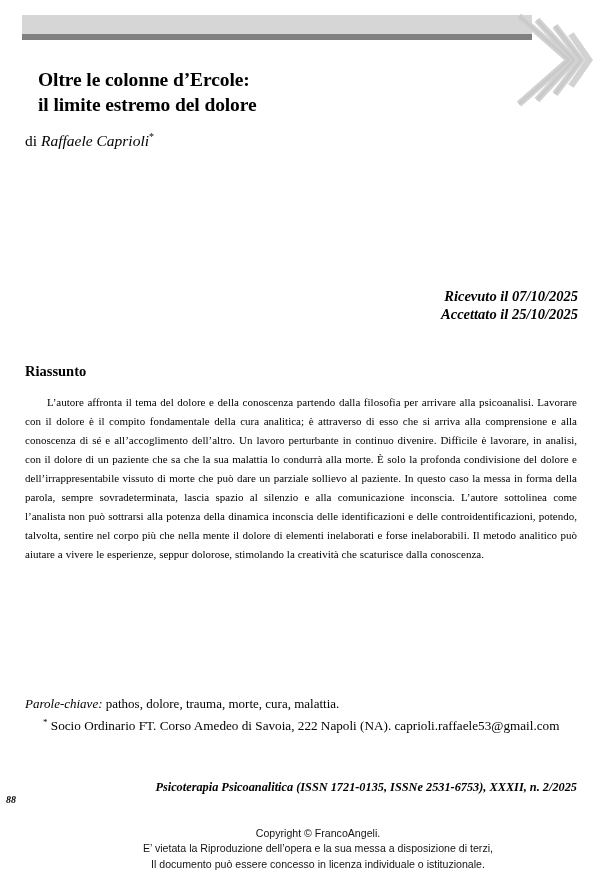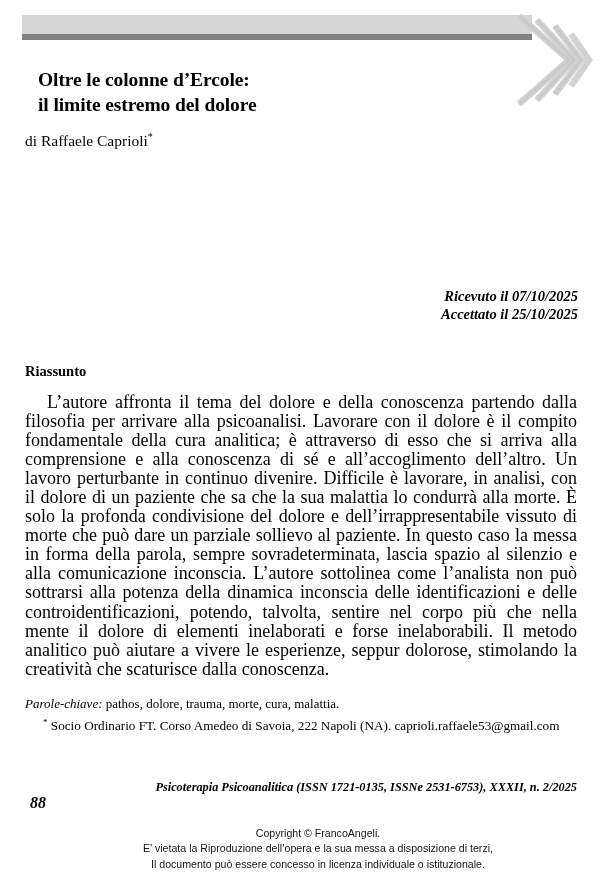--- a/index.html
+++ b/index.html
@@ -70,20 +70,21 @@
     letter-spacing: -0.1px;
   }
   .byline {
     position: absolute;
     left: 25px;
     top: 127px;
     font-size: 15.5px;
     line-height: 20px;
   }
   .byline .author-name {
+    font-style: italic;
   }
   .sup-star {
     font-size: 10px;
     vertical-align: super;
     font-style: normal;
   }
 
   
   .dates {
     position: absolute;
@@ -103,21 +104,21 @@
     left: 25px;
     top: 363px;
     font-weight: bold;
     font-size: 14.5px;
   }
   .abstract-body {
     position: absolute;
     left: 25px;
     top: 393px;
     width: 552px;
-    font-size: 18px;
+    font-size: 11px;
     line-height: 19.05px;
     text-align: justify;
     text-indent: 22px;
     hyphens: manual;
     word-spacing: 0.2px;
   }
   .keywords {
     position: absolute;
     left: 25px;
     top: 694px;
@@ -161,25 +162,25 @@
     position: absolute;
     left: 86px;
     top: 795px;
     width: 491px;
     text-align: right;
     font-size: 12.8px;
     line-height: 15px;
   }
   .page-number {
     position: absolute;
-    left: 30px;
+    left: 6px;
     top: 794px;
     font-style: italic;
     font-weight: bold;
-    font-size: 16px;
+    font-size: 10px;
     text-align: right;
   }
 
   
   .copyright-block {
     position: absolute;
     left: 18px;
     top: 826px;
     width: 600px;
     text-align: center;

